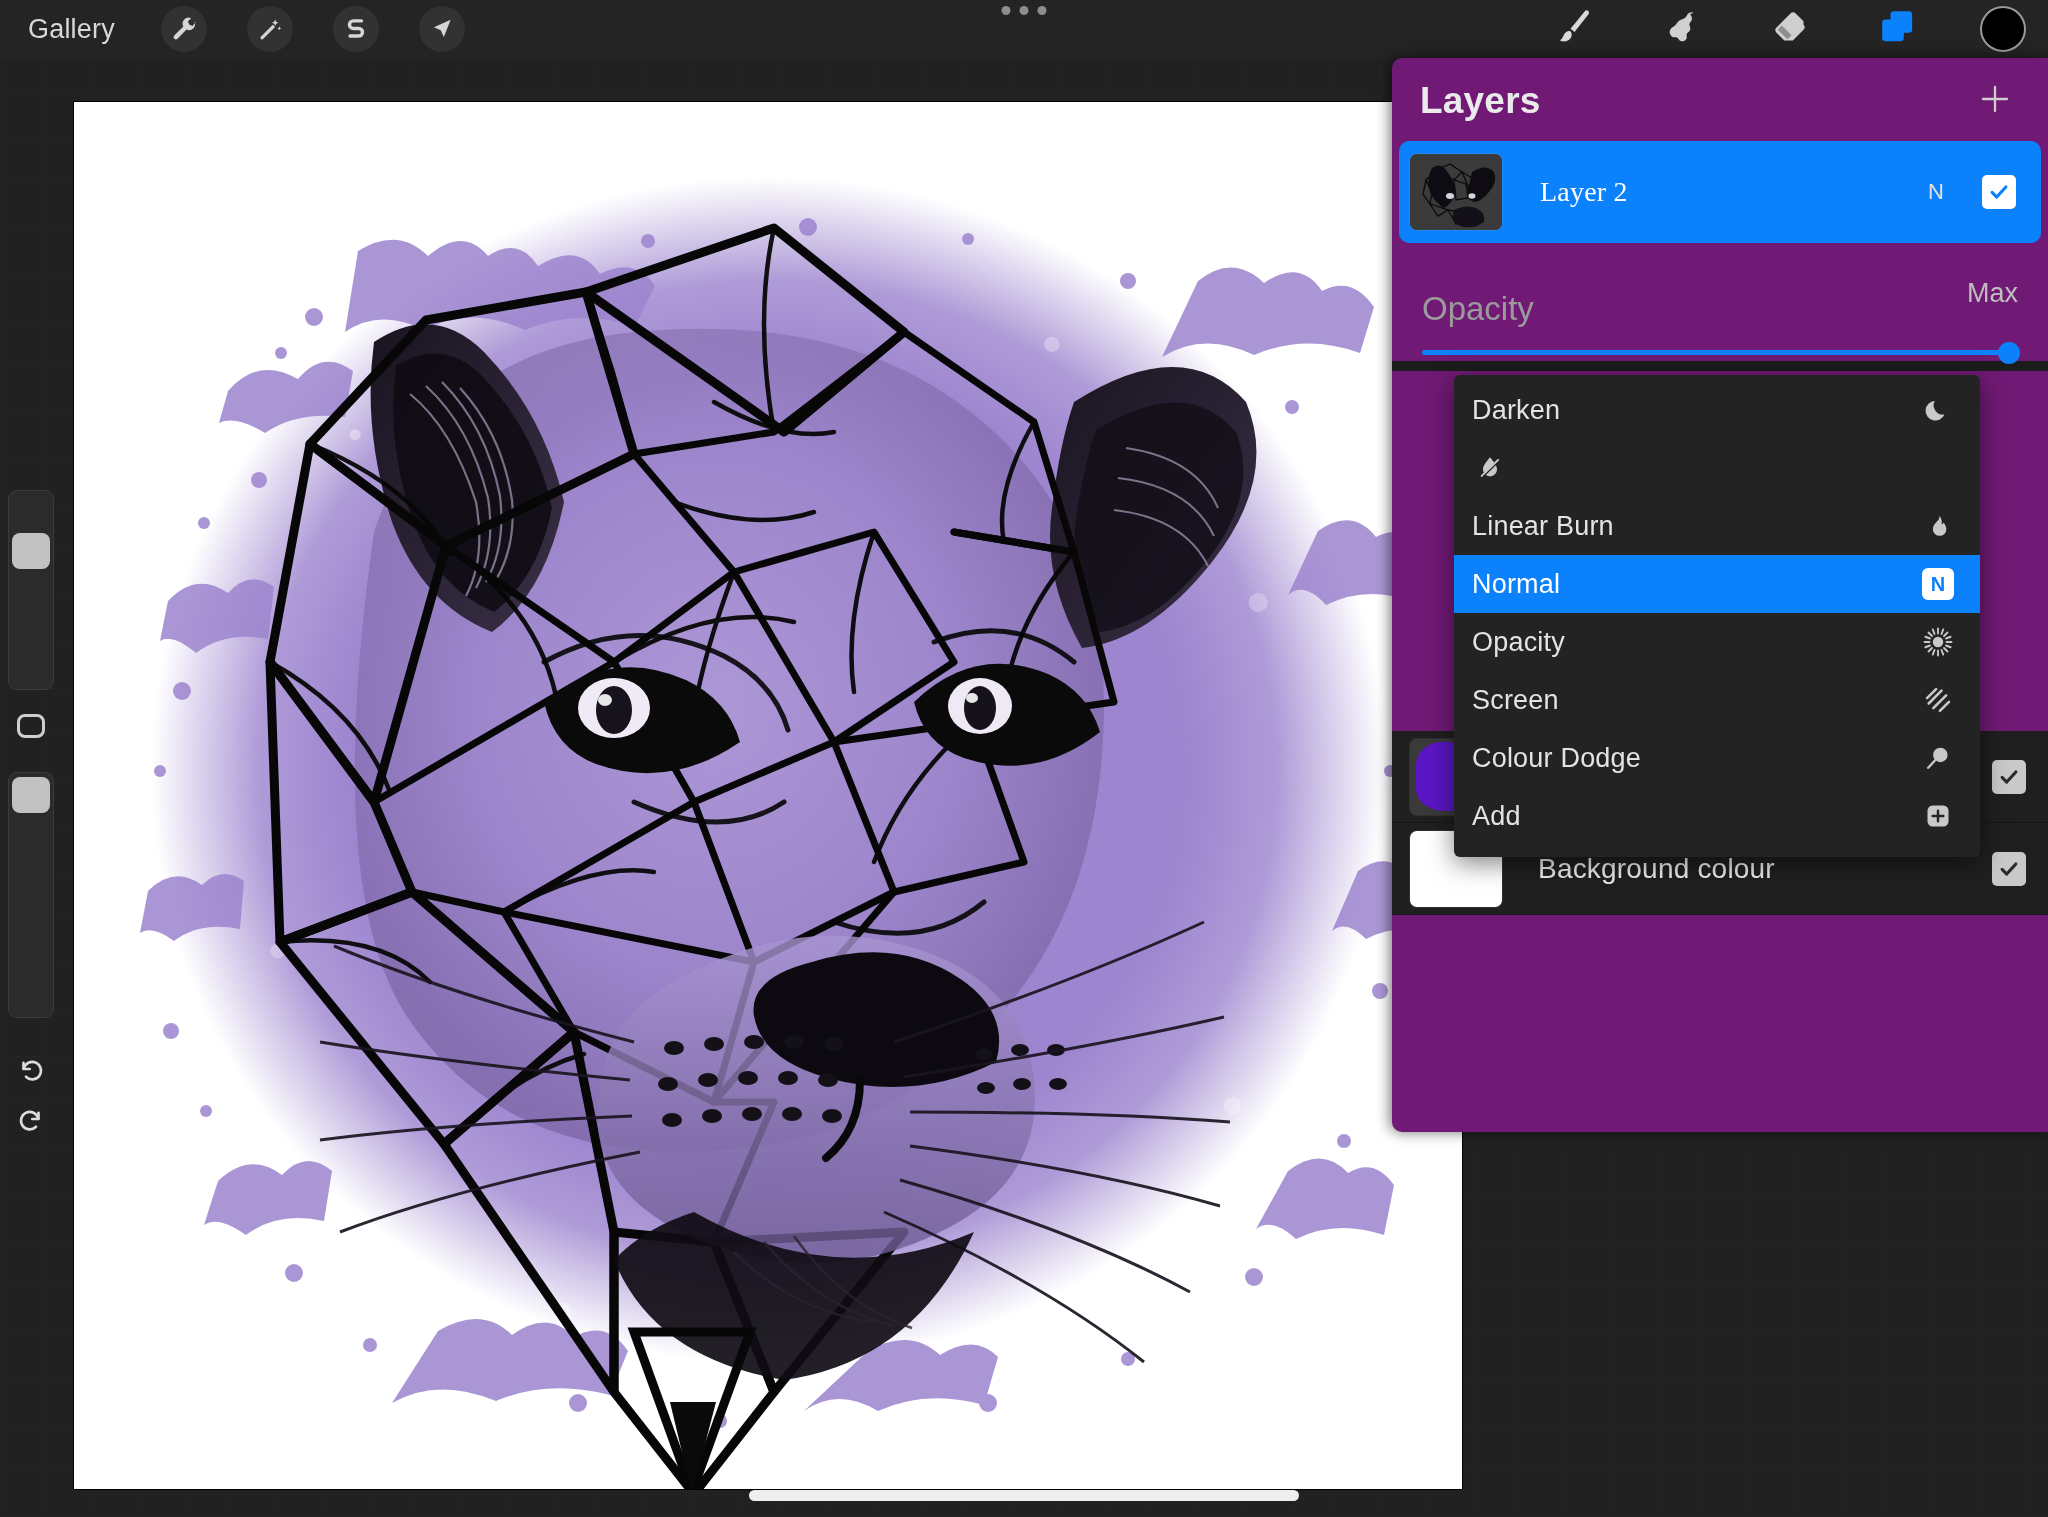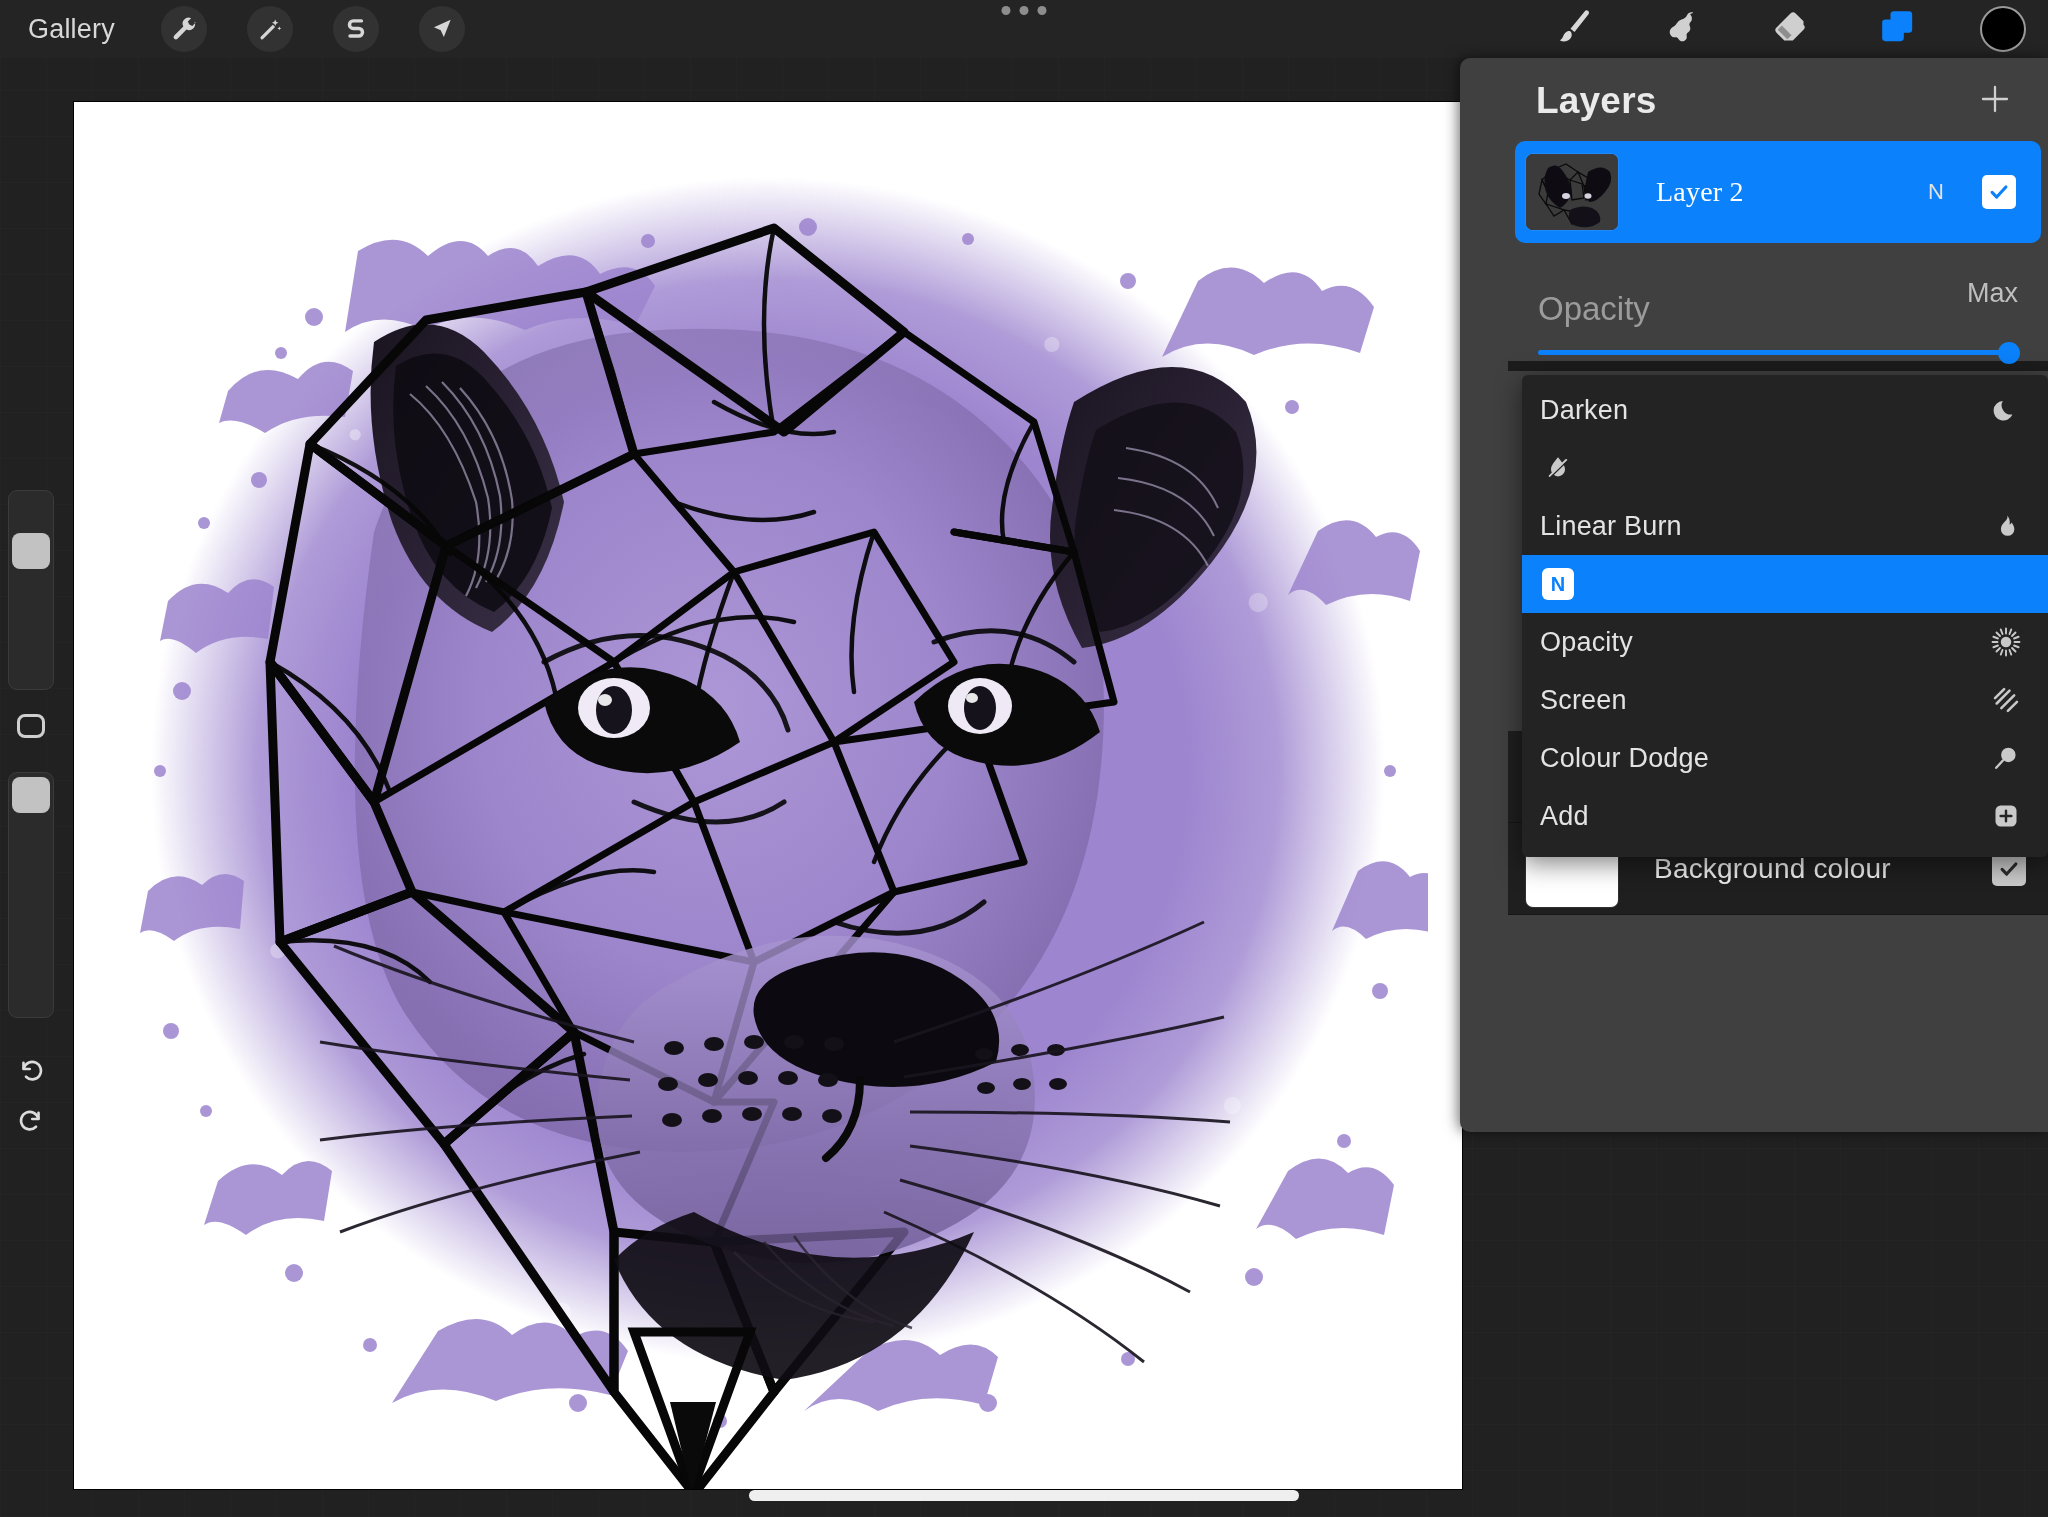--- a/index.html
+++ b/index.html
@@ -111,25 +111,24 @@
     position:absolute; left:17px; top:224px;
     width:28px;height:24px;border:3px solid #cfcfcf;border-radius:8px;
   }
   .rail-undo{ position:absolute; left:10px; top:560px; width:42px;height:42px;
     display:flex;align-items:center;justify-content:center;cursor:pointer;}
   .rail-redo{ position:absolute; left:10px; top:610px; width:42px;height:42px;
     display:flex;align-items:center;justify-content:center;cursor:pointer;}
 
   
   .layers-panel{
-    position:absolute; right:0; top:58px; width:588px; height:1074px;
-    background:#404040; z-index:50;
+    position:absolute; right:0; top:58px; width:656px; height:1074px;
+    background:#701a75; z-index:50;
     border-top-left-radius:10px; border-bottom-left-radius:10px;
     box-shadow:-2px 0 14px rgba(0,0,0,.55);
-    padding-left:48px;
   }
   .layers-header{
     position:relative; height:86px; display:flex; align-items:center;
     padding:0 40px 0 28px;
   }
   .layers-title{ font-size:37px; font-weight:bold; color:#eaeaea; letter-spacing:.2px; }
   .layers-add{
     position:absolute; right:32px; top:50%; transform:translateY(-50%);
     width:42px;height:42px; display:flex;align-items:center;justify-content:center;
     cursor:pointer;
@@ -641,20 +640,21 @@
         <div class="blend-label">Linear Burn</div>
         <div class="blend-ico">
           <svg width="26" height="26" viewBox="0 0 24 24" fill="#c9c9c9">
             <path d="M13.2 2.4c.6 3-1 4.3-2.6 6-1.6 1.7-3.3 3.6-3.3 6.5a6.2 6.2 0 0 0 12.4 0c0-2.7-1.4-4.6-2.7-6.2-.2 1-.9 1.7-1.7 1.8.7-2.8-.3-6-2.1-8.1z"></path>
           </svg>
         </div>
       </div>
 
 
       <div class="blend-item selected">
+        <div class="blend-label">Normal</div>
         <div class="blend-ico">
           <div class="icon-n">N</div>
         </div>
       </div>
 
       <div class="blend-item">
         <div class="blend-label">Opacity</div>
         <div class="blend-ico">
           <svg width="30" height="30" viewBox="0 0 24 24" fill="#c9c9c9">
             <circle cx="12" cy="12" r="4.2"></circle>

